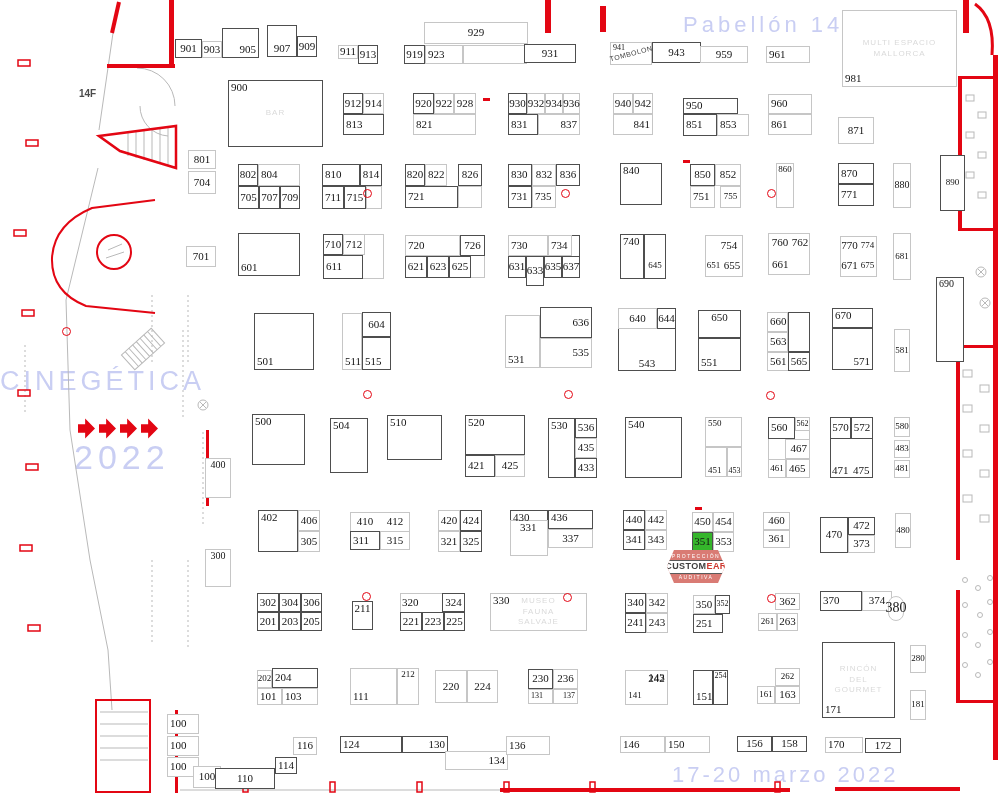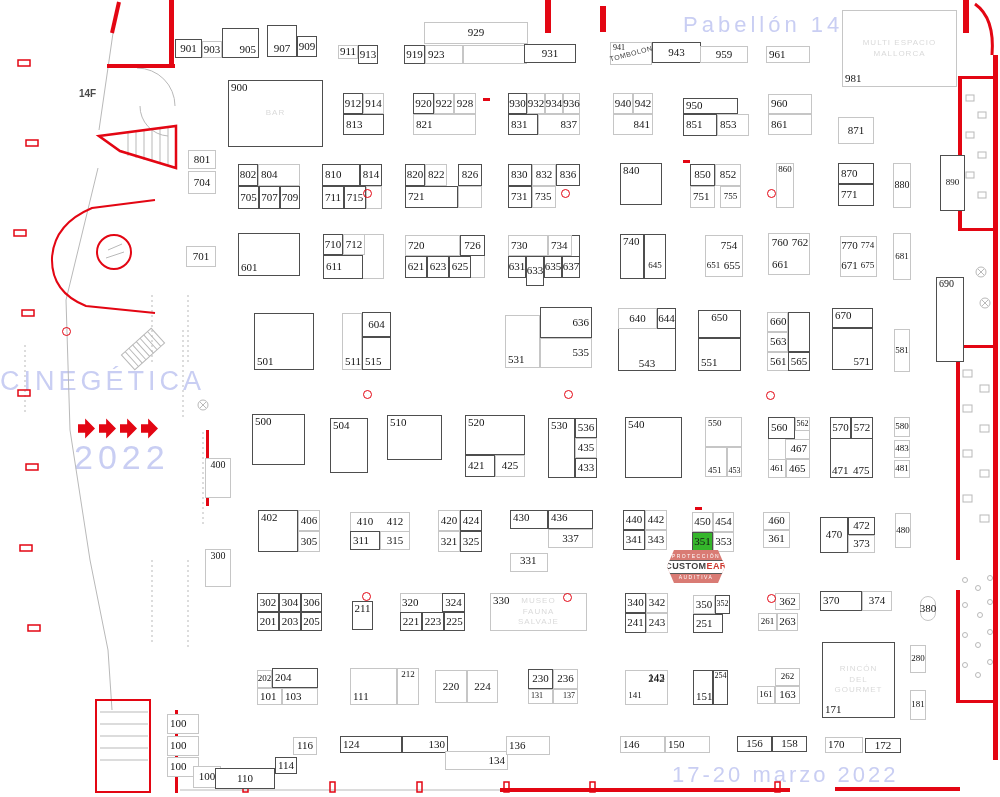--- a/index.html
+++ b/index.html
@@ -657,21 +657,21 @@
       </div>
       <div class="booth s-d a-c" style="left: 460px; top: 531px; width: 22px; height: 21px;">
         <span class="lbl">325</span>
       </div>
       <div class="booth s-d a-tl" style="left: 510px; top: 510px; width: 38px; height: 19px;">
         <span class="lbl">430</span>
       </div>
       <div class="booth s-d a-tl" style="left: 548px; top: 510px; width: 45px; height: 19px;">
         <span class="lbl">436</span>
       </div>
-      <div class="booth s-l a-tl" style="left: 510px; top: 553px; width: 38px; height: 19px; padding-left: 9px;">
+      <div class="booth s-l a-tl" style="left: 510px; top: 520px; width: 38px; height: 36px; padding-left: 9px;">
         <span class="lbl">331</span>
       </div>
       <div class="booth s-l a-c" style="left: 548px; top: 529px; width: 45px; height: 19px;">
         <span class="lbl">337</span>
       </div>
       <div class="booth s-d a-c" style="left: 623px; top: 510px; width: 22px; height: 20px;">
         <span class="lbl">440</span>
       </div>
       <div class="booth s-l a-c" style="left: 645px; top: 510px; width: 22px; height: 20px;">
         <span class="lbl">442</span>
@@ -784,21 +784,21 @@
       </div>
       <div class="booth s-l a-c" style="left: 777px; top: 613px; width: 21px; height: 18px;">
         <span class="lbl">263</span>
       </div>
       <div class="booth s-d a-cl" style="left: 820px; top: 591px; width: 42px; height: 20px;">
         <span class="lbl">370</span>
       </div>
       <div class="booth s-l a-c" style="left: 862px; top: 591px; width: 30px; height: 20px;">
         <span class="lbl">374</span>
       </div>
-      <div class="booth s-l a-c" style="left: 920px; top: 596px; width: 16px; height: 25px; font-size: 11px; border-radius: 8px;">
+      <div class="booth s-l a-c" style="left: 888px; top: 596px; width: 16px; height: 25px; font-size: 14px; border-radius: 8px;">
         <span class="lbl">380</span>
       </div>
       <div class="booth s-l a-c" style="left: 257px; top: 670px; width: 15px; height: 18px; font-size: 9px;">
         <span class="lbl">202</span>
       </div>
       <div class="booth s-d a-cl" style="left: 272px; top: 668px; width: 46px; height: 20px;">
         <span class="lbl">204</span>
       </div>
       <div class="booth s-l a-cl" style="left: 257px; top: 688px; width: 25px; height: 17px;">
         <span class="lbl">101</span>

